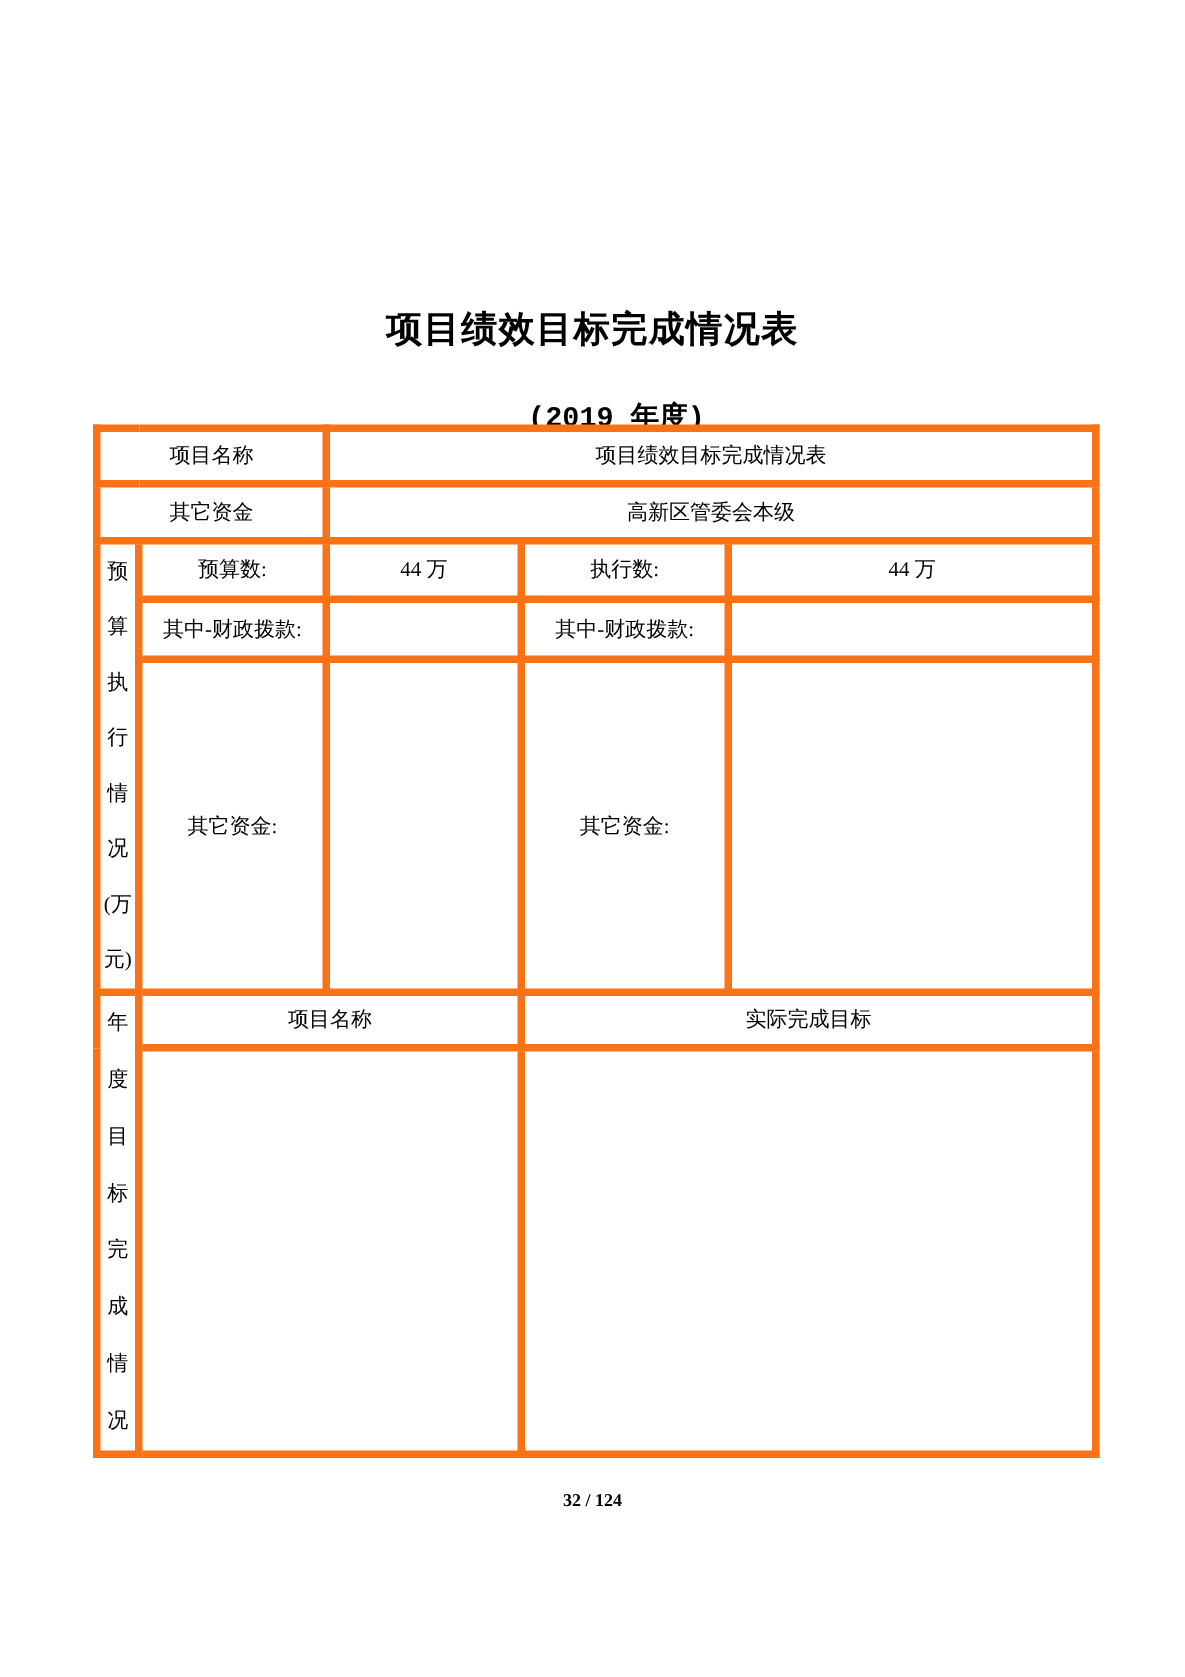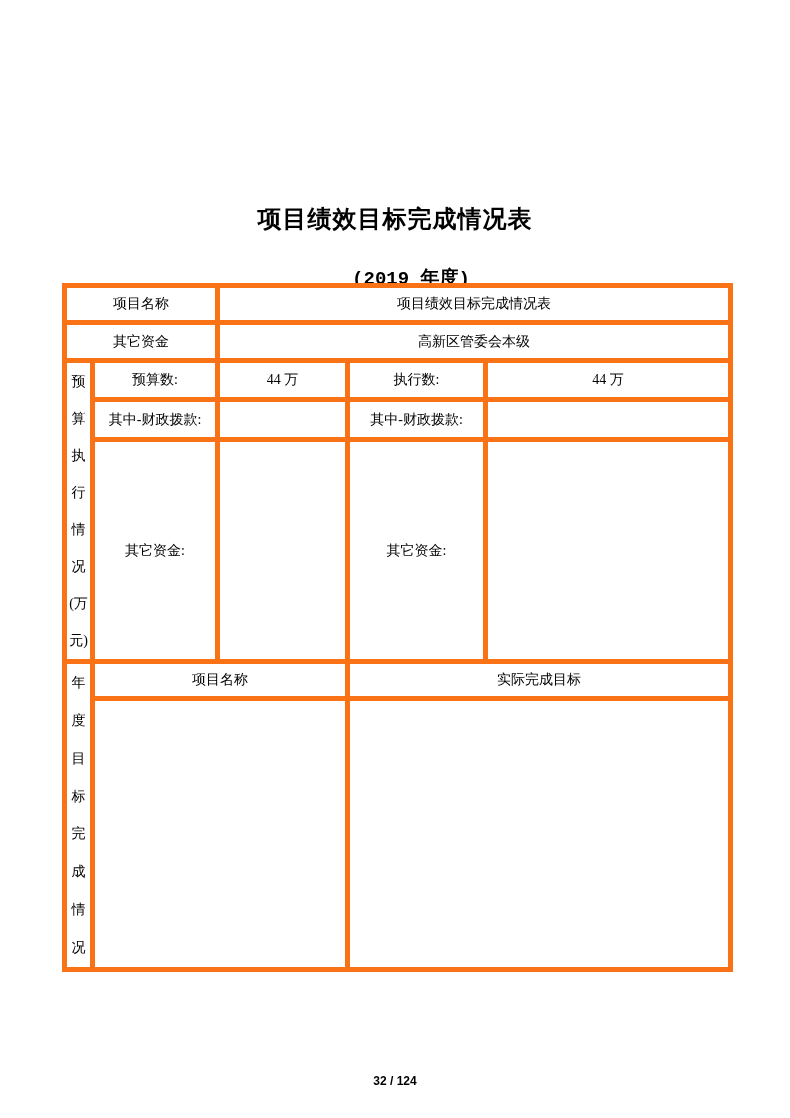--- a/index.html
+++ b/index.html
@@ -69,27 +69,27 @@
     justify-content: space-around;
     align-items: center;
     font-size: 14px;
     line-height: 1;
   }
   .vstack-budget { height: 296px; }
   .vstack-annual { height: 303px; }
   .vstack span { white-space: nowrap; }
   .page-footer {
     position: absolute;
-    top: 1074px;
+    top: 993px;
     left: 0;
     width: 100%;
     text-align: center;
     font-size: 12px;
     font-weight: bold;
-    font-family: Liberation Sans, sans-serif;
+    font-family: Liberation Serif, serif;
   }
 </style>
 </head>
 <body>
 
 <div class="page">
 
   <h1 class="doc-title">项目绩效目标完成情况表</h1>
   <h2 class="doc-subtitle">(2019 年度)</h2>
 

